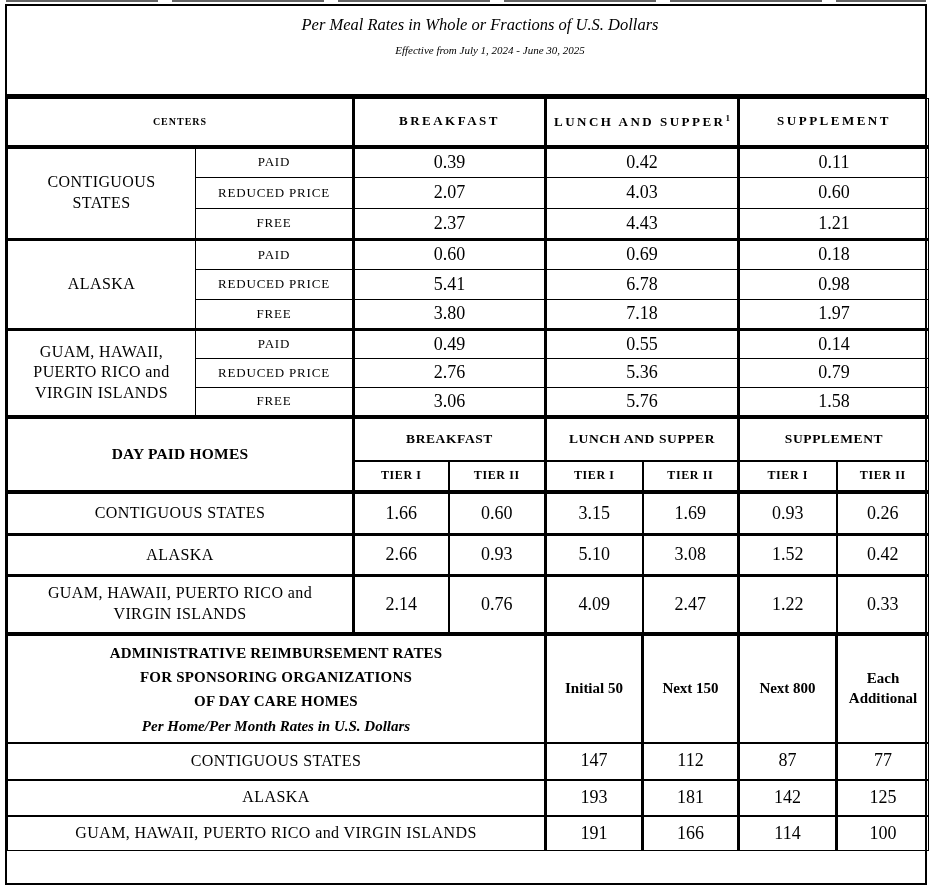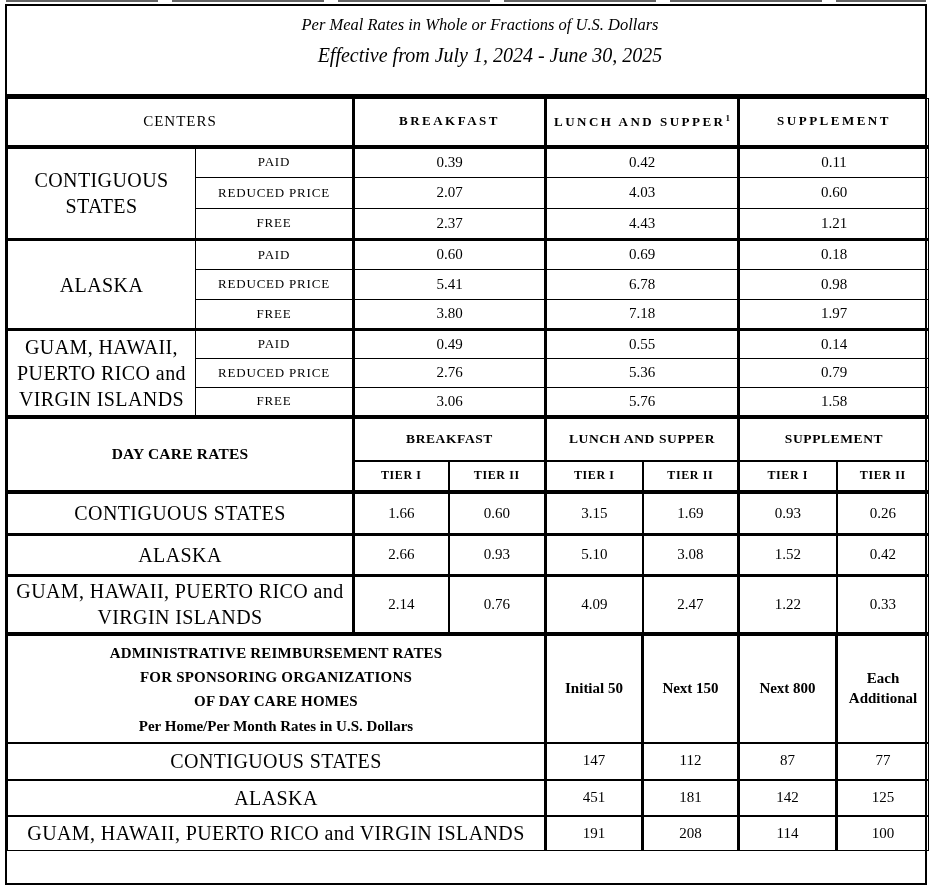--- a/index.html
+++ b/index.html
@@ -13,21 +13,21 @@
     background:repeating-linear-gradient(90deg, #3c3c3c 0 152px, transparent 152px 166px);
     opacity:.8;
   }
   .sheet {
     position:absolute; left:5px; top:4px; width:922px; height:881px;
     border:2px solid #000; background:#fff;
   }
   .titleblock { height:92px; border-bottom:4px solid #000; text-align:center; }
   .t1 { padding-top:11px; font-size:19px; font-weight:bold; letter-spacing:-0.2px; }
   .t2 { padding-top:9px;  font-size:16.5px; font-style:italic;margin-left:28px; }
-  .t3 { padding-top:9px;  font-size:20px; font-style:italic;margin-left:48px; }
+  .t3 { padding-top:9px;  font-size:11px; font-style:italic;margin-left:48px; }
 
   table.grid { border-collapse:collapse; table-layout:fixed; width:100%; }
   table.grid td {
     border:1px solid #000; text-align:center; vertical-align:middle;
     padding:0; overflow:hidden; line-height:1.3;
   }
   
   .L2 { border-left-width:2px !important; }
   .L3 { border-left-width:3px !important; }
   
@@ -47,31 +47,31 @@
   tr.r-dchB   { height:31px; }
   tr.r-dch1   { height:43px; }
   tr.r-dch2   { height:41px; }
   tr.r-dch3   { height:58px;margin-left:12px; }
   tr.r-ahdr   { height:109px; }
   tr.r-a1     { height:37px; }
   tr.r-a2     { height:36px; }
   tr.r-a3     { height:35px; }
 
   
-  .hdrC  { font-weight:normal; font-size:15px; letter-spacing:1px; }
+  .hdrC  { font-weight:bold; font-size:10px; letter-spacing:1px; }
   .hdrSp { font-weight:bold; font-size:13px; letter-spacing:2.5px; line-height:1.45; }
   .hdrSp sup { font-size:9px; letter-spacing:0; vertical-align:super; }
   .typ   { font-size:13px; letter-spacing:0.8px; text-align:left; padding-left:5px; }
-  .reg   { font-size:20px; letter-spacing:0.4px; white-space:pre-line;border-radius:12px; }
-  .val   { font-size:15px; }
+  .reg   { font-size:16px; letter-spacing:0.4px; white-space:pre-line;border-radius:12px; }
+  .val   { font-size:18px; }
   .dchLbl{ font-weight:bold; font-size:15.5px; letter-spacing:0.2px; }
   .dchHdr{ font-weight:bold; font-size:13.5px; letter-spacing:0.6px; }
   .tier  { font-weight:bold; font-size:12px; letter-spacing:0.6px; }
   .adminTitle { font-weight:bold; font-size:15px; white-space:pre-line; line-height:1.6; letter-spacing:0.2px; }
-  .adminSub   { font-weight:bold; font-size:15px; padding-top:4px; }
+  .adminSub   { font-weight:bold; font-style:italic; font-size:15px; padding-top:4px; }
   .adminCol   { font-weight:bold; font-size:15px; white-space:pre-line; line-height:1.25; }
 </style>
 </head>
 <body>
 
 <div class="artifact-line"></div>
 
 <div class="sheet">
 
   <div class="titleblock">
@@ -156,21 +156,21 @@
       <td colspan="2" class="val L3">0.79</td>
     </tr>
     <tr class="r-c3 bb4">
       <td class="typ">FREE</td>
       <td colspan="2" class="val L3">3.06</td>
       <td colspan="2" class="val L3">5.76</td>
       <td colspan="2" class="val L3">1.58</td>
     </tr>
 
     <tr class="r-dchA bb2">
-      <td colspan="2" rowspan="2" class="dchLbl sb4">DAY CARE RATES</td>
+      <td colspan="2" rowspan="2" class="dchLbl sb4">DAY PAID HOMES</td>
       <td colspan="2" class="dchHdr L3">BREAKFAST</td>
       <td colspan="2" class="dchHdr L3">LUNCH AND SUPPER</td>
       <td colspan="2" class="dchHdr L3">SUPPLEMENT</td>
     </tr>
     <tr class="r-dchB bb4">
       <td class="tier L3">TIER I</td>
       <td class="tier L2">TIER II</td>
       <td class="tier L3">TIER I</td>
       <td class="tier L2">TIER II</td>
       <td class="tier L3">TIER I</td>
@@ -221,27 +221,27 @@
     </tr>
     <tr class="r-a1 bb2">
       <td colspan="4" class="reg">CONTIGUOUS STATES</td>
       <td class="val L3">147</td>
       <td class="val L3">112</td>
       <td class="val L3">87</td>
       <td class="val L3">77</td>
     </tr>
     <tr class="r-a2 bb2">
       <td colspan="4" class="reg">ALASKA</td>
-      <td class="val L3">451</td>
+      <td class="val L3">193</td>
       <td class="val L3">181</td>
       <td class="val L3">142</td>
       <td class="val L3">125</td>
     </tr>
     <tr class="r-a3">
       <td colspan="4" class="reg">GUAM, HAWAII, PUERTO RICO and VIRGIN ISLANDS</td>
       <td class="val L3">191</td>
-      <td class="val L3">208</td>
+      <td class="val L3">166</td>
       <td class="val L3">114</td>
       <td class="val L3">100</td>
     </tr>
   </tbody>
     </table>
 </div>
 
 </body></html>

